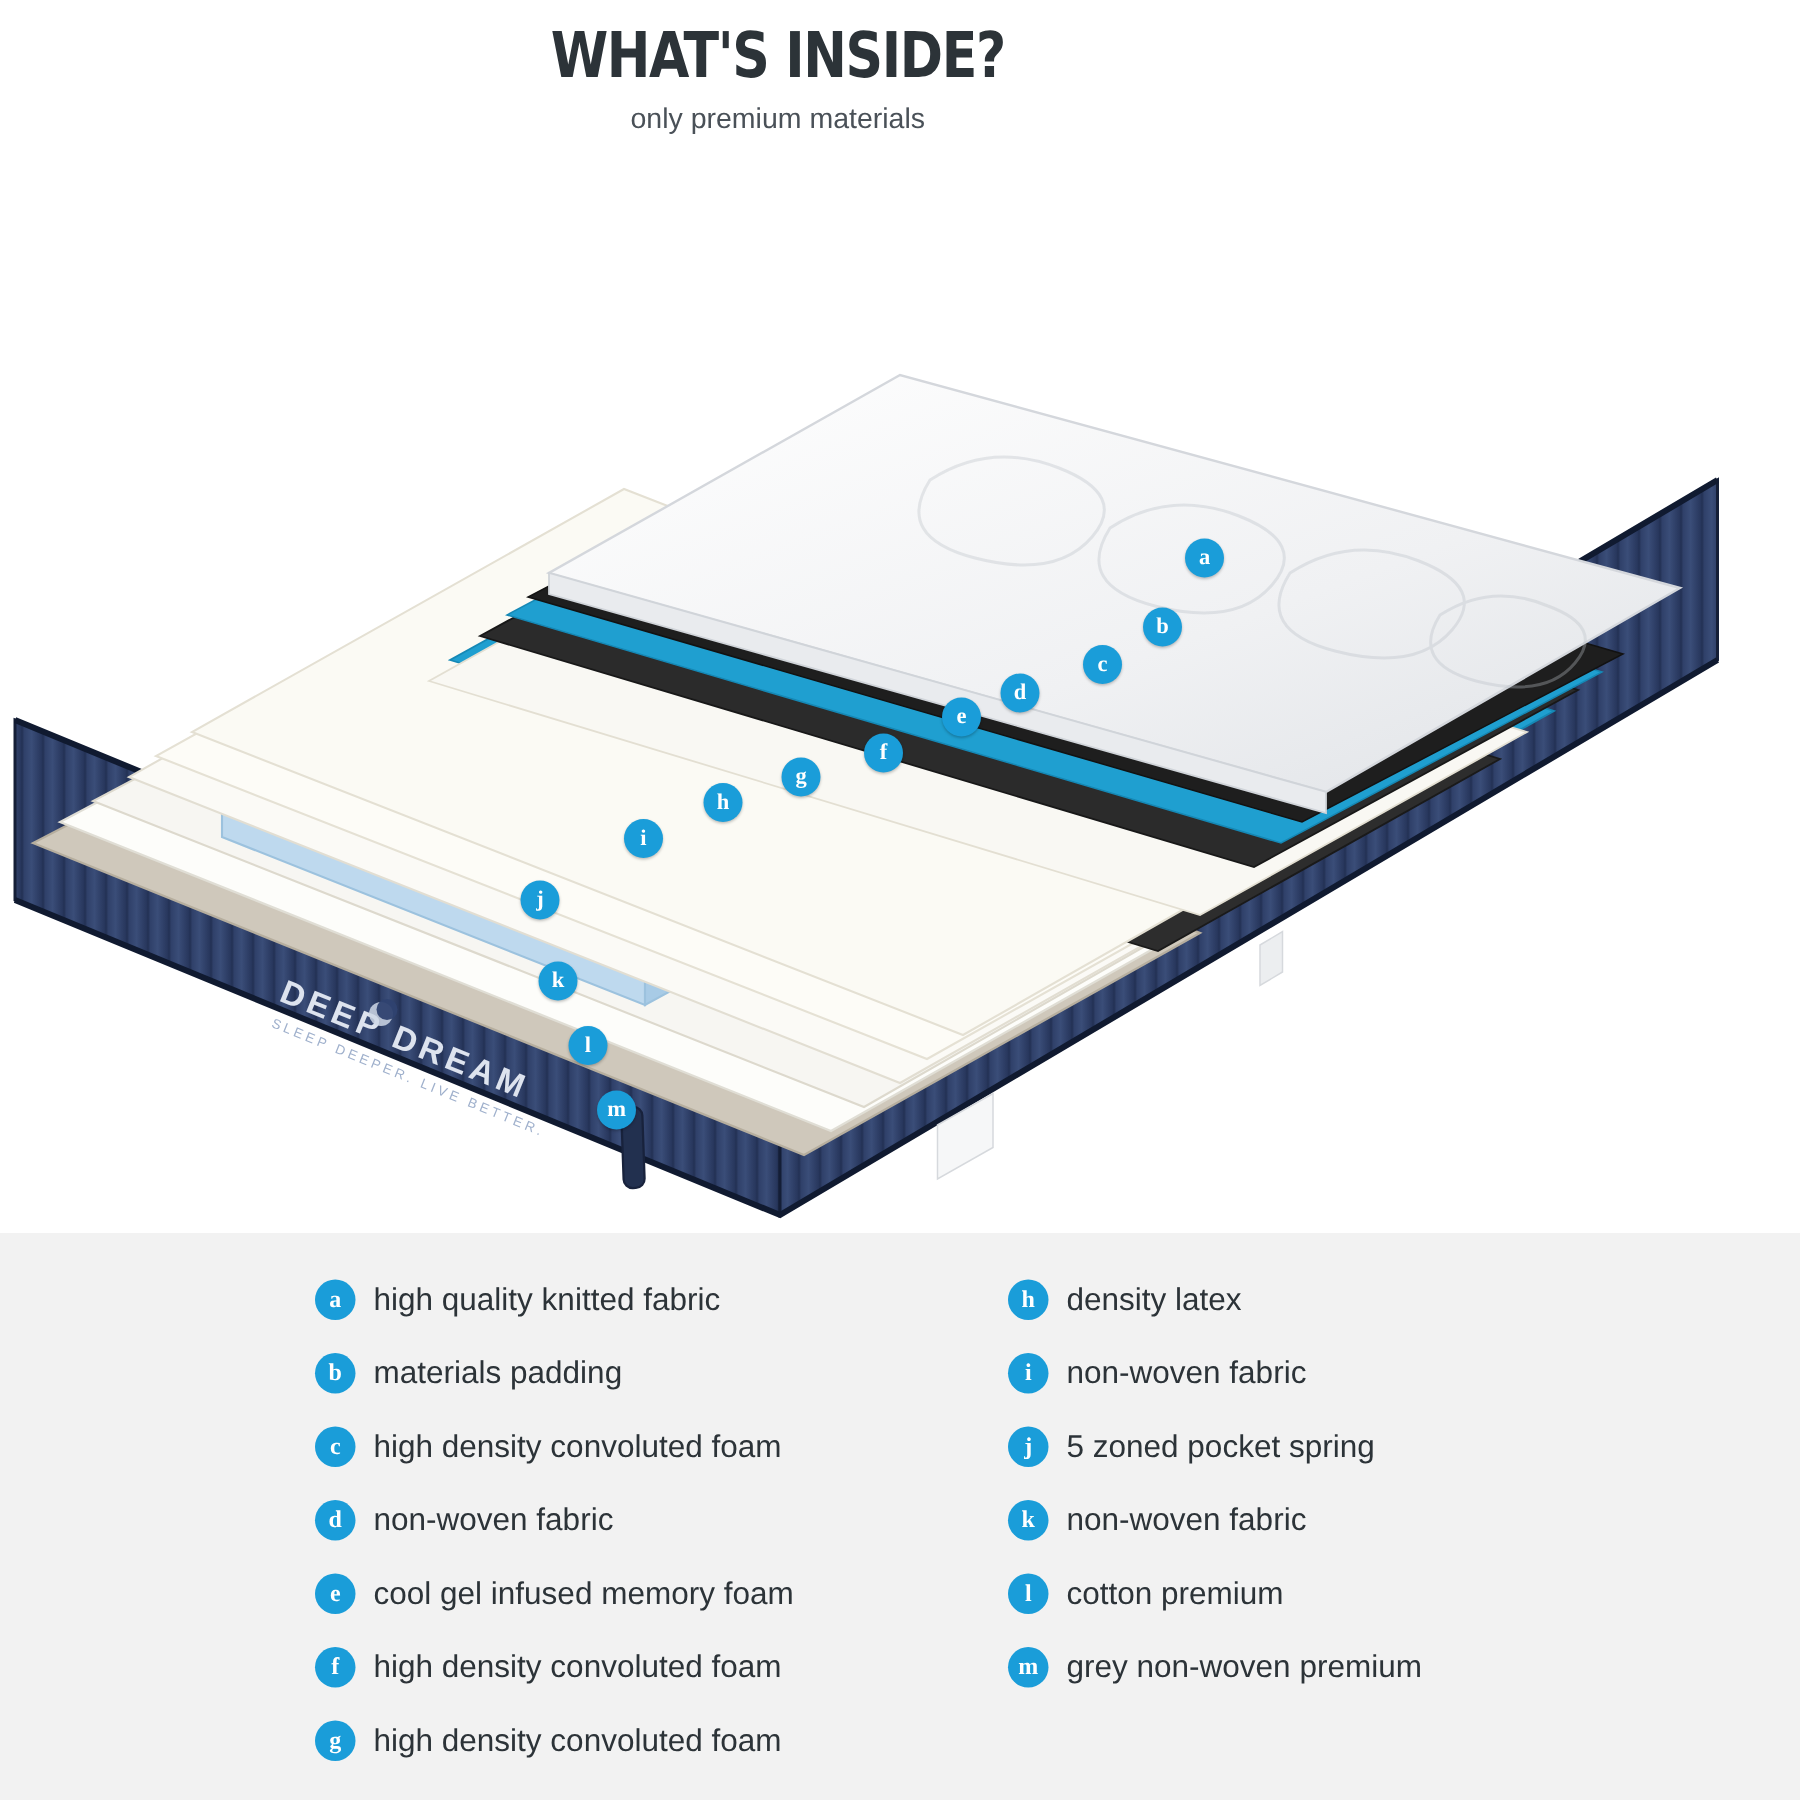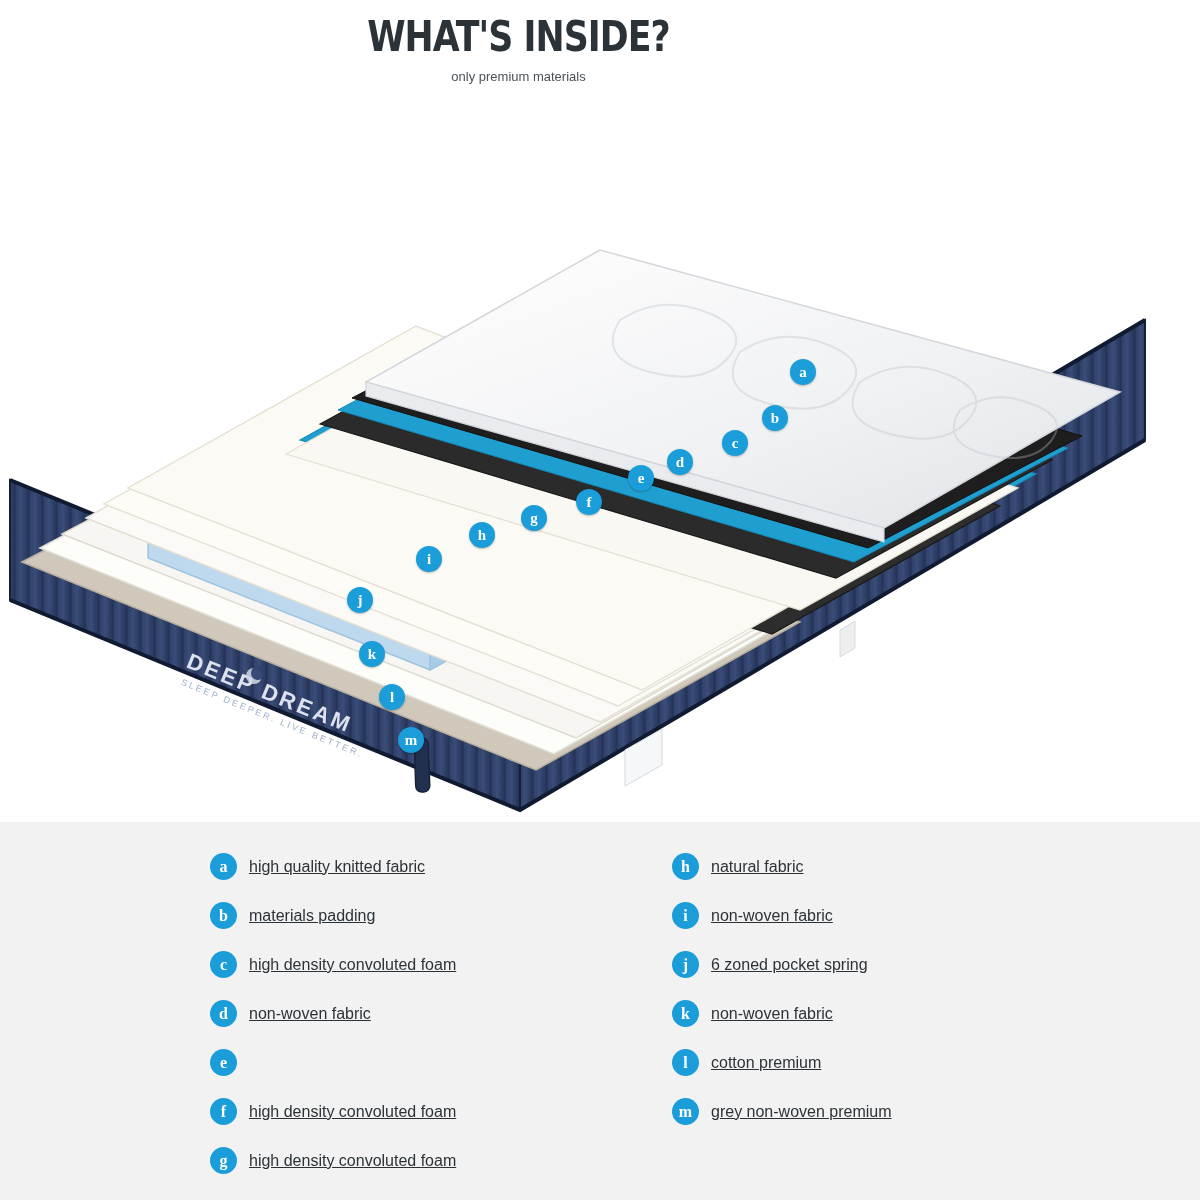--- a/index.html
+++ b/index.html
@@ -30,21 +30,21 @@
     font-weight: bold;
     font-size: 42px;
     letter-spacing: -1px;
     color: #2c3338;
     font-stretch: condensed;
     transform: scaleX(0.92);
   }
   .subtitle {
     margin: 0;
     padding-top: 8px;
-    font-size: 13px;
+    font-size: 19px;
     color: #4a5158;
   }
 
   
   .stage {
     position: absolute;
     top: 110px; left: 0;
     width: 1200px;
     height: 710px;
     background: #ffffff;
@@ -98,23 +98,22 @@
     background: #1a9dd9;
     color: #fff;
     font-size: 16px;
     font-weight: bold;
     line-height: 27px;
     text-align: center;
     font-family: "Liberation Serif", serif;
     margin-right: 12px;
   }
   .legend-label {
-    font-size: 16px;
+    font-size: 21px;
     color: #2c3338;
-    text-decoration: underline;
   }
 </style>
 </head>
 <body>
 
 <div class="header">
   <h1 class="title">WHAT'S INSIDE?</h1>
   <p class="subtitle">only premium materials</p>
 </div>
 
@@ -242,43 +241,44 @@
     <div class="legend-item">
       <span class="legend-badge">c</span>
       <span class="legend-label">high density convoluted foam</span>
     </div>
     <div class="legend-item">
       <span class="legend-badge">d</span>
       <span class="legend-label">non-woven fabric</span>
     </div>
     <div class="legend-item">
       <span class="legend-badge">e</span>
+      <span class="legend-label">cool gel infused memory foam</span>
     </div>
     <div class="legend-item">
       <span class="legend-badge">f</span>
       <span class="legend-label">high density convoluted foam</span>
     </div>
     <div class="legend-item">
       <span class="legend-badge">g</span>
       <span class="legend-label">high density convoluted foam</span>
     </div>
   </div>
 
   <div class="legend-col right">
     <div class="legend-item">
       <span class="legend-badge">h</span>
-      <span class="legend-label">natural fabric</span>
+      <span class="legend-label">density latex</span>
     </div>
     <div class="legend-item">
       <span class="legend-badge">i</span>
       <span class="legend-label">non-woven fabric</span>
     </div>
     <div class="legend-item">
       <span class="legend-badge">j</span>
-      <span class="legend-label">6 zoned pocket spring</span>
+      <span class="legend-label">5 zoned pocket spring</span>
     </div>
     <div class="legend-item">
       <span class="legend-badge">k</span>
       <span class="legend-label">non-woven fabric</span>
     </div>
     <div class="legend-item">
       <span class="legend-badge">l</span>
       <span class="legend-label">cotton premium</span>
     </div>
     <div class="legend-item">

